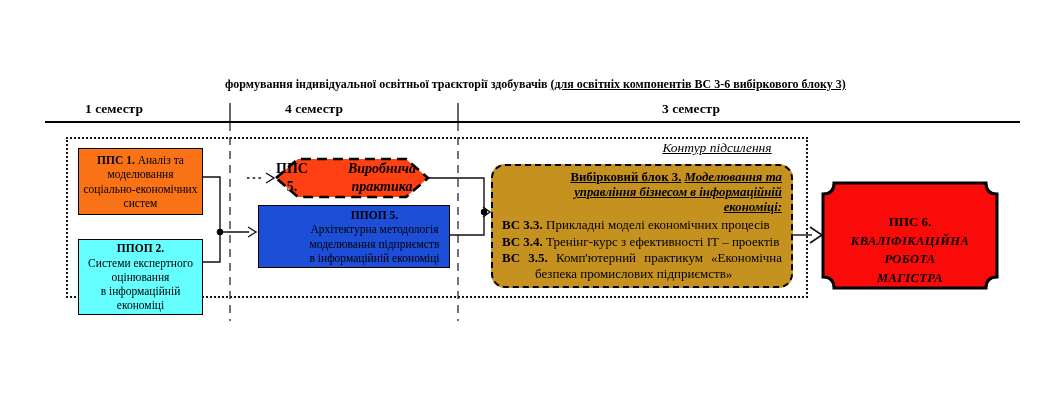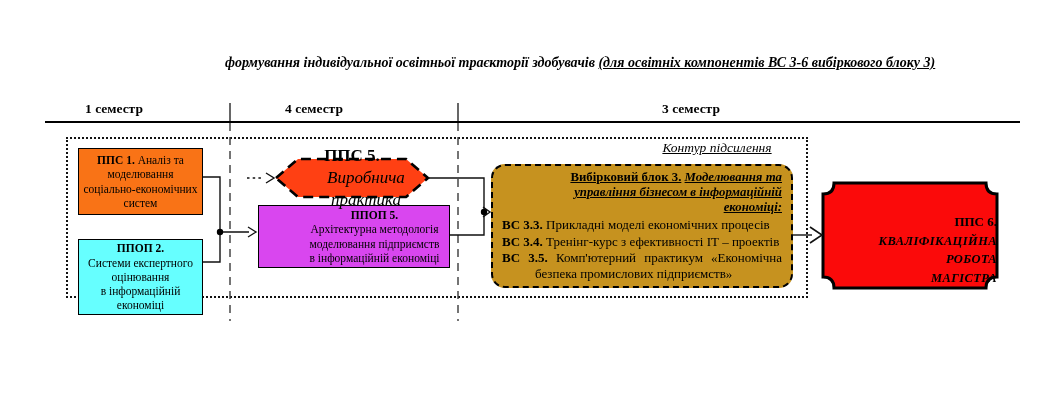--- a/index.html
+++ b/index.html
@@ -1,45 +1,45 @@
 <!DOCTYPE html>
 <html><head>
 <meta charset="utf-8">
 <style>
   html,body{margin:0;padding:0;background:#fff;}
   .page{position:relative;width:1039px;height:408px;background:#fff;
         font-family:"Liberation Serif","DejaVu Serif",serif;color:#000;overflow:hidden;}
   .abs{position:absolute;}
   .u{text-decoration:underline;}
-  .b{font-weight:normal;margin-left:28px;}
+  .b{font-weight:bold;margin-left:28px;}
   .i{font-style:italic;}
   .title1{left:66px;top:46px;width:940px;font-size:13px;font-weight:bold;}
-  .title2{left:225px;top:55px;width:790px;font-size:14px;font-weight:bold;font-style:italic;}
+  .title2{left:225px;top:77px;width:790px;font-size:12px;font-weight:bold;}
   .sem{top:101px;width:110px;text-align:left;font-size:13.5px;font-weight:bold;}
   .sem1{left:85px;} .sem2{left:285px;} .sem3{left:662px;}
   .wires{left:0;top:0;pointer-events:none;z-index:5;}
   .dotted-rect{left:66px;top:137px;width:742px;height:161px;border:2px dotted #111;z-index:1;box-sizing:border-box;}
   .contour-label{left:634px;top:140px;width:166px;text-align:center;font-size:13.5px;font-style:italic;z-index:2;}
   .cbox{box-sizing:border-box;border:1.3px solid #000;display:flex;align-items:center;justify-content:center;
         text-align:center;font-size:11.5px;line-height:1.24;padding:2px 3px;z-index:2;}
   .pps1{left:78px;top:148px;width:125px;height:67px;}
   .ppop2{left:78px;top:220px;width:125px;height:76px;margin-top:19px;}
   .ppop5{left:258px;top:205px;width:192px;height:63px;}
   .blk{display:block;}
   .hex-svg{left:274px;top:156px;z-index:2;}
-  .hex-text{left:276px;top:159px;width:152px;height:38px;display:flex;flex-direction:column;
-            align-items:center;justify-content:center;text-align:center;font-size:17px;line-height:1.3;z-index:3;}
+  .hex-text{left:276px;top:159px;width:152px;height:38px;display:flex;
+            align-items:center;justify-content:center;text-align:center;font-size:14px;line-height:1.3;z-index:3;}
   .gold{left:491px;top:164px;width:302px;height:124px;box-sizing:border-box;border:2.5px dashed #000;
         border-radius:14px;padding:4px 9px;z-index:2;overflow:hidden;}
   .gold-title{text-align:right;font-size:12.8px;font-weight:bold;line-height:1.18;margin-bottom:2px;margin-left:20px;}
   .gold-title .ti{font-style:italic;}
   .gitem{font-size:13px;line-height:1.26;text-align:justify;padding-left:33px;text-indent:-33px;}
   .plaque-svg{left:821px;top:181px;z-index:2;}
   .plaque-text{left:823px;top:183px;width:174px;height:134px;display:flex;flex-direction:column;
-               align-items:flex-end;justify-content:center;text-align:center;z-index:3;border-radius:9px;}
+               align-items:center;justify-content:center;text-align:center;z-index:3;border-radius:9px;}
   .plaque-code{font-size:13px;font-weight:bold;line-height:1.5;}
   .plaque-line{font-size:12.5px;font-weight:bold;font-style:italic;letter-spacing:.4px;line-height:1.5;}
 </style>
 </head>
 <body>
 
 <div class="page">
 
 
   <div class="abs title2"><span>формування індивідуальної освітньої траєкторії здобувачів </span><span class="u">(для освітніх компонентів ВС 3-6 вибіркового блоку 3)</span></div>
@@ -79,21 +79,21 @@
   </div>
 
   <svg class="abs hex-svg" width="156" height="44" viewBox="0 0 156 44">
     <polygon points="2,22 24,3 132,3 154,22 132,41 24,41" stroke="#000" stroke-width="2.6" stroke-dasharray="10 6" fill="#FF4013"></polygon>
   </svg>
   <div class="abs hex-text">
     <b>ППС 5.</b>
     <span class="b i">Виробнича практика</span>
   </div>
 
-  <div class="abs cbox ppop5" style="background-color: #d946ef; padding-left: 44px;">
+  <div class="abs cbox ppop5" style="background-color: #1d4ed8; padding-left: 44px;">
     <span><b class="blk">ППОП 5.</b><span>Архітектурна методологія моделювання підприємств в&nbsp;інформаційній економіці</span></span>
   </div>
 
   <div class="abs gold" style="background-color: rgb(198, 146, 31);">
     <div class="gold-title"><span class="u">Вибірковий блок 3.</span> <span class="u ti">Моделювання та управління бізнесом в інформаційній економіці:</span></div>
     <div class="gitem"><b>ВС 3.3.</b> <span>Прикладні моделі економічних процесів</span></div>
     <div class="gitem"><b>ВС 3.4.</b> <span>Тренінг-курс з ефективності ІТ – проектів</span></div>
     <div class="gitem"><b>ВС 3.5.</b> <span>Комп'ютерний практикум «Економічна безпека промислових підприємств»</span></div>
   </div>
 

